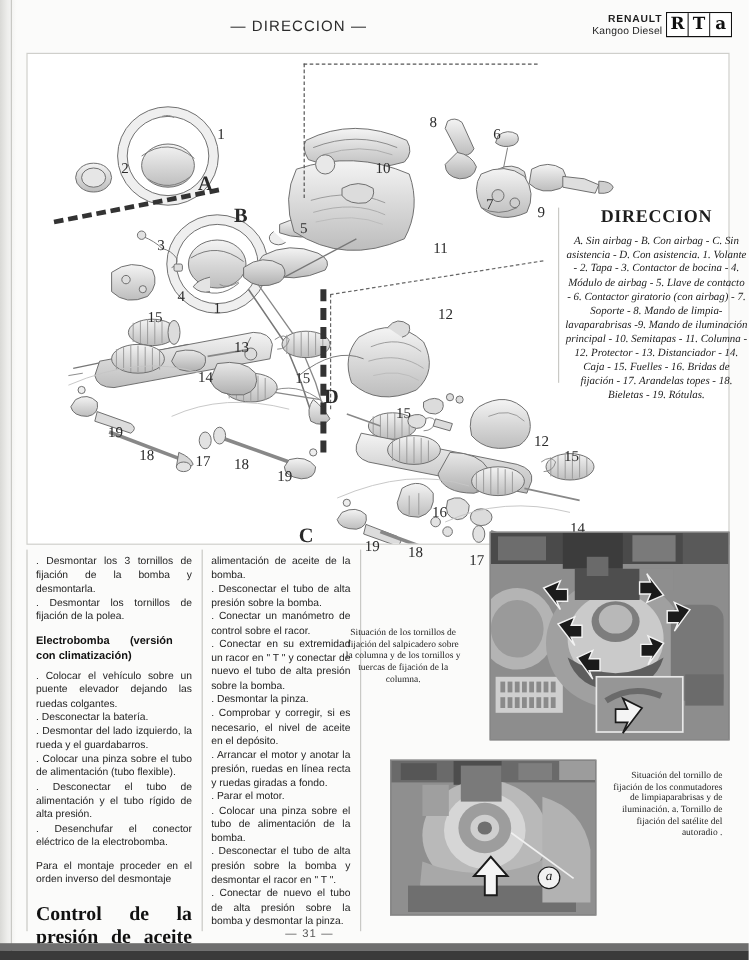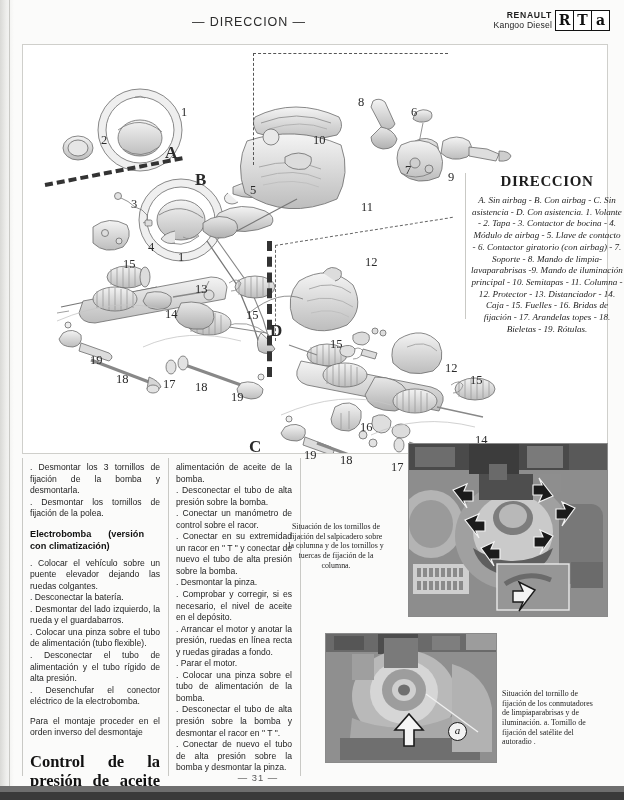--- a/index.html
+++ b/index.html
@@ -112,21 +112,21 @@
     margin:13px 0 6px 0;font-family:"Liberation Serif", serif;font-weight:bold;
     font-size:16.5px;line-height:1.18;color:#111;
   }
   .col-rule{position:absolute;width:1px;background:#c9c9c5;}
   
   .photo{position:absolute;overflow:hidden;background:#7e7e7e;border:1px solid #8a8a8a;}
   .cap{
     position:absolute;font-family:"Liberation Serif", serif;font-size:7.9px;
     line-height:1.22;color:#1d1d1d;text-align:center;
   }
-  .cap.right-al{text-align:left;margin-top:48px;}
+  .cap.right-al{text-align:right;}
   
   .pagenum{
     position:absolute;left:0;top:772px;width:516px;text-align:center;
     font-size:9.4px;color:#555;letter-spacing:1px;
   }
   .botbar{position:absolute;left:0;top:792px;width:624px;height:8px;background:#3a3a3a;}
   .botbar2{position:absolute;left:0;top:786px;width:624px;height:6px;background:#6e6e6e;}
 </style>
 </head>
 <body>

